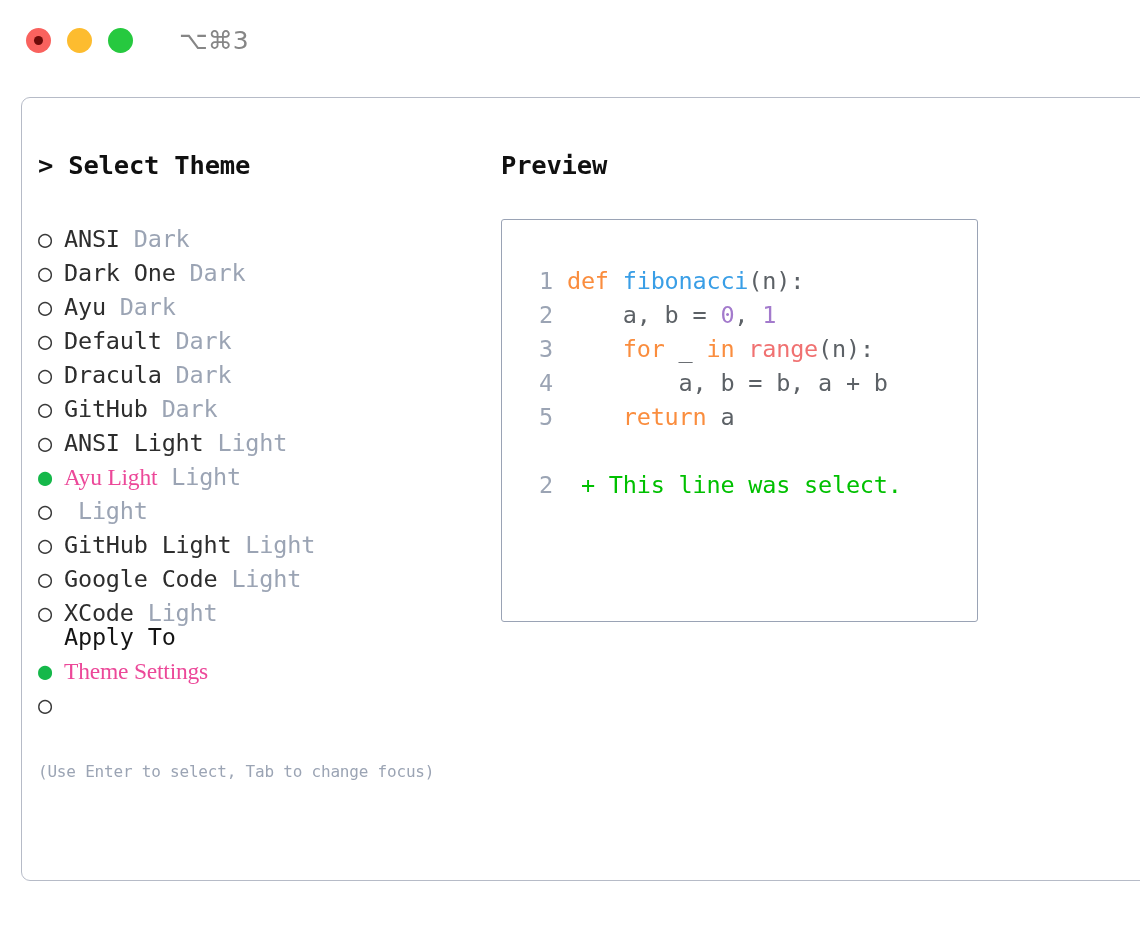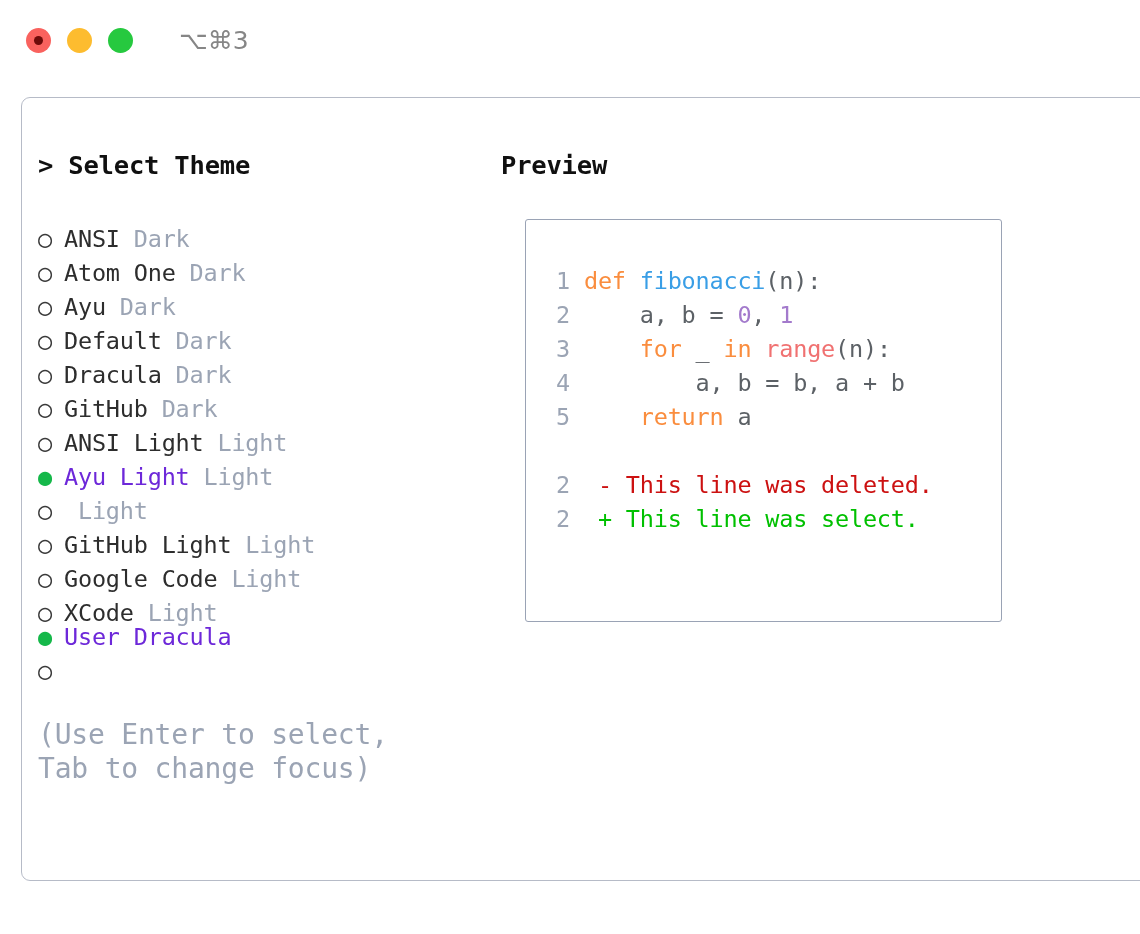--- a/index.html
+++ b/index.html
@@ -115,38 +115,38 @@
   }
   .marker {
     width: 26px;
     flex: 0 0 26px;
     font-size: 23.5px;
     color: #3b3b3b;
     line-height: 34px;
   }
   .marker.sel { color: #15b84a; }
   .opt-label { color: #2d2d2d; text-align: center; }
-  .opt-row.selected .opt-label { color: #6d28d9; }
+  .opt-row.selected .opt-label { color: #ec4899; font-family: Liberation Serif, serif; }
   .opt-suffix { color: #9ba4b4; margin-top: 40px; }
 
   .section-gap { height: 30px; }
 
   .subheading {
     font-size: 23.5px;
     color: #141414;
     line-height: 34px;
     padding-left: 26px;
     white-space: pre;
     letter-spacing: -0.2px;
   }
 
   .hint {
     margin-top: 30px;
-    font-size: 28px;
-    line-height: 34px;
+    font-size: 16px;
+    line-height: 40px;
     color: #9ba4b4;
     width: 412px;
     letter-spacing: -0.2px;
   }
 
   
   .right-col {
     position: absolute;
     left: 479px;
     top: 50px;
@@ -154,22 +154,21 @@
   }
   .preview-box {
     margin-top: 37px;
     width: 477px;
     height: 403px;
     border: 1.6px solid #9aa3b5;
     border-radius: 3px;
     box-sizing: border-box;
     background: #ffffff;
     padding-top: 44px;
-    padding-left: 20px;
-    margin-left: 24px;
+    padding-left: 27px;
   }
 
   .code-line {
     height: 34px;
     line-height: 34px;
     font-size: 23.5px;
     white-space: pre;
     letter-spacing: -0.2px;
   }
   .ln {
@@ -204,55 +203,55 @@
     <span class="shortcut">⌥⌘3</span>
   </div>
 
   <div class="panel">
     <div class="panel-inner">
 
       <div class="left-col">
         <div class="heading">&gt; Select Theme</div>
         <div id="theme-list">
             <div class="opt-row"><span class="marker">○</span><span class="opt-label">ANSI</span><span class="opt-suffix"> Dark</span></div>
-            <div class="opt-row"><span class="marker">○</span><span class="opt-label">Atom One</span><span class="opt-suffix"> Dark</span></div>
+            <div class="opt-row"><span class="marker">○</span><span class="opt-label">Dark One</span><span class="opt-suffix"> Dark</span></div>
             <div class="opt-row"><span class="marker">○</span><span class="opt-label">Ayu</span><span class="opt-suffix"> Dark</span></div>
             <div class="opt-row"><span class="marker">○</span><span class="opt-label">Default</span><span class="opt-suffix"> Dark</span></div>
             <div class="opt-row"><span class="marker">○</span><span class="opt-label">Dracula</span><span class="opt-suffix"> Dark</span></div>
             <div class="opt-row"><span class="marker">○</span><span class="opt-label">GitHub</span><span class="opt-suffix"> Dark</span></div>
             <div class="opt-row"><span class="marker">○</span><span class="opt-label">ANSI Light</span><span class="opt-suffix"> Light</span></div>
             <div class="opt-row selected"><span class="marker sel">●</span><span class="opt-label">Ayu Light</span><span class="opt-suffix"> Light</span></div>
             <div class="opt-row"><span class="marker">○</span><span class="opt-suffix"> Light</span></div>
             <div class="opt-row"><span class="marker">○</span><span class="opt-label">GitHub Light</span><span class="opt-suffix"> Light</span></div>
             <div class="opt-row"><span class="marker">○</span><span class="opt-label">Google Code</span><span class="opt-suffix"> Light</span></div>
             <div class="opt-row"><span class="marker">○</span><span class="opt-label">XCode</span><span class="opt-suffix"> Light</span></div>
           </div>
 
         <div class="section-gap"></div>
+        <div class="subheading">Apply To</div>
         <div id="apply-list">
-            <div class="opt-row selected"><span class="marker sel">●</span><span class="opt-label">User Dracula</span></div>
+            <div class="opt-row selected"><span class="marker sel">●</span><span class="opt-label">Theme Settings</span></div>
             <div class="opt-row"><span class="marker">○</span></div>
           </div>
 
         <div class="hint">(Use Enter to select, Tab to change focus)</div>
       </div>
 
       <div class="right-col">
         <div class="heading">Preview</div>
         <div class="preview-box">
           <div id="code-block">
               <div class="code-line"><span class="ln">1</span><span class="pln"> </span><span class="kw">def</span><span class="pln"> </span><span class="fn">fibonacci</span><span class="punc">(n):</span></div>
               <div class="code-line"><span class="ln">2</span><span class="pln">     a, b = </span><span class="num">0</span><span class="pln">, </span><span class="num">1</span></div>
               <div class="code-line"><span class="ln">3</span><span class="pln">     </span><span class="kw">for</span><span class="pln"> _ </span><span class="kw">in</span><span class="pln"> </span><span class="call">range</span><span class="punc">(n):</span></div>
               <div class="code-line"><span class="ln">4</span><span class="pln">         a, b = b, a + b</span></div>
               <div class="code-line"><span class="ln">5</span><span class="pln">     </span><span class="kw">return</span><span class="pln"> a</span></div>
             </div>
           <div class="blank-line"></div>
           <div id="diff-block">
-              <div class="code-line"><span class="ln">2</span><span class="diff-del">  - This line was deleted.</span></div>
               <div class="code-line"><span class="ln">2</span><span class="diff-add">  + This line was select.</span></div>
             </div>
         </div>
       </div>
 
     </div>
   </div>
 </div>
 
 </body></html>

